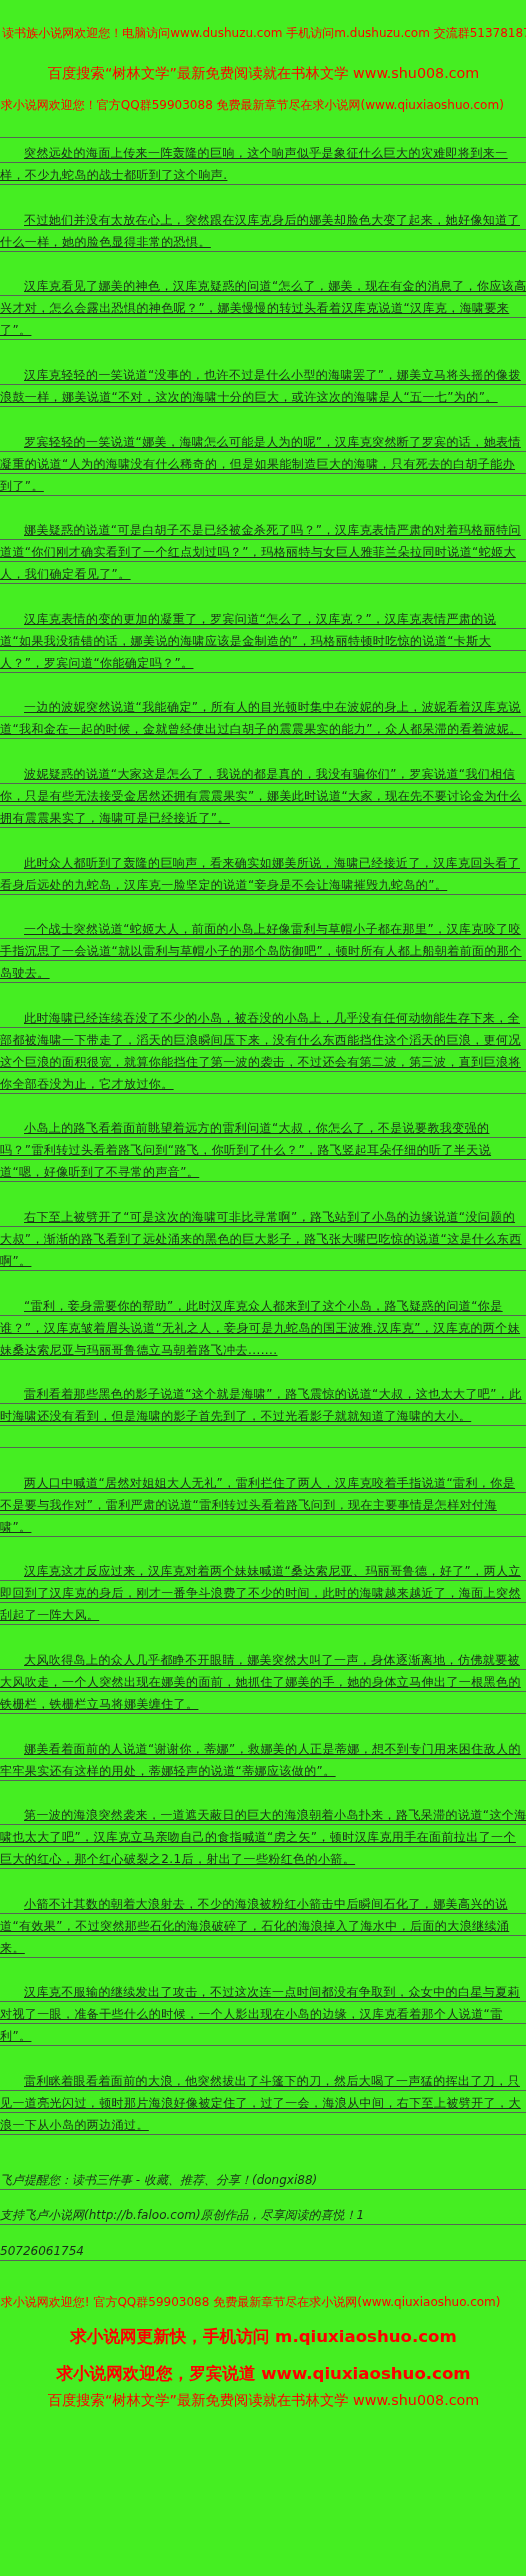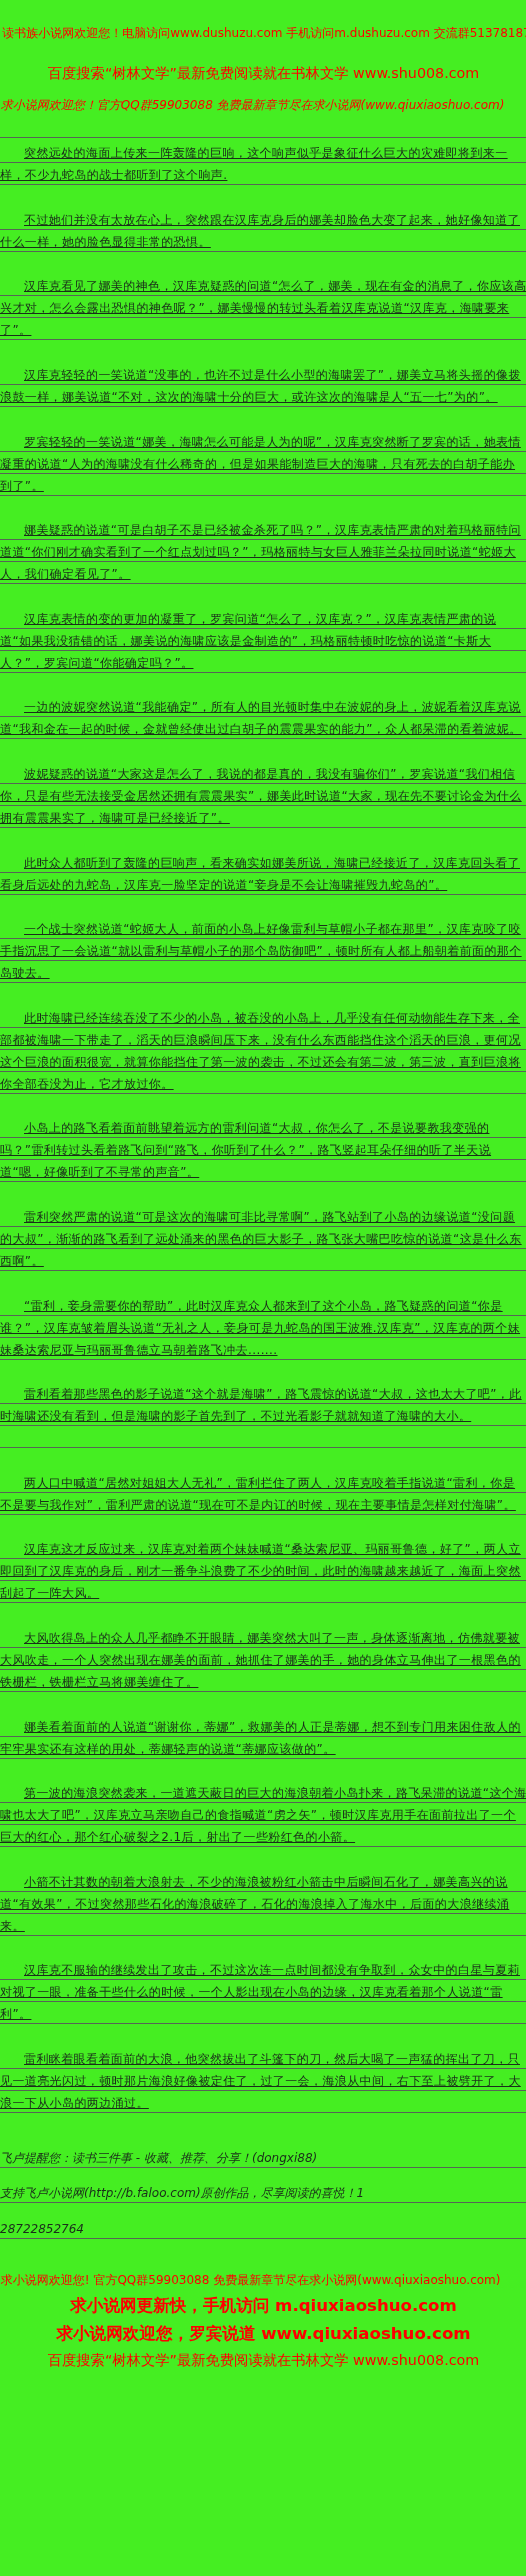--- a/index.html
+++ b/index.html
@@ -9,21 +9,21 @@
     background: #45ee22;
     font-family: "DejaVu Sans", "Liberation Sans", sans-serif;
     -webkit-font-smoothing: none;
   }
   .page { width: 527px; overflow: hidden; }
 
   
   .promo { color: #fe0000; }
   .promo-line1 { font-size: 12px; line-height: 15px; margin: 25.6px 0 0 2.3px; white-space: nowrap; }
   .promo-line2 { font-size: 14.3px; line-height: 16.6px; margin: 24px 0 0 0; text-align: center; }
-  .promo-line3 { font-size: 12px; line-height: 15px; margin: 16.6px 0 0 0.8px; white-space: nowrap; font-style: italic; }
+  .promo-line3 { font-size: 12px; line-height: 15px; margin: 16.6px 0 0 0.8px; white-space: nowrap; }
 
   
   .content { margin-top: 4.5px; }
   .rule-row {
     height: 22px;
     background-image: repeating-linear-gradient(to bottom,
       transparent 0, transparent 20.3px, #566556 20.3px, #566556 21px, transparent 21px, transparent 22px);
     margin-bottom: 3px;
   }
   .para {
@@ -49,21 +49,21 @@
     font-style: italic;
   }
   .notice.first { margin-top: 33px; }
   .notice.code-line { margin-bottom: 0; }
 
   
   .footer { margin-top: 33px; }
   .footer-line1 { font-size: 12px; line-height: 15px; margin: 0 0 0 0.8px; white-space: nowrap; }
   .footer-line2, .footer-line3 {
     font-size: 16.6px; font-weight: bold; line-height: 19.6px;
-    text-align: center; margin-top: 8px;
+    text-align: center; margin-top: 17px;
   }
   .footer-line4 { font-size: 14.3px; line-height: 16.6px; text-align: center; margin: 9px 0 7.5px 0; }
 </style>
 </head>
 <body>
 
 <div class="page">
 
   <div class="promo promo-line1">读书族小说网欢迎您！电脑访问www.dushuzu.com 手机访问m.dushuzu.com 交流群513781872</div>
   <div class="promo promo-line2">百度搜索“树林文学”最新免费阅读就在书林文学 www.shu008.com</div>
@@ -77,35 +77,35 @@
     <div class="para">汉库克轻轻的一笑说道“没事的，也许不过是什么小型的海啸罢了”，娜美立马将头摇的像拨浪鼓一样，娜美说道“不对，这次的海啸十分的巨大，或许这次的海啸是人“五一七”为的”。</div>
     <div class="para">罗宾轻轻的一笑说道“娜美，海啸怎么可能是人为的呢”，汉库克突然断了罗宾的话，她表情凝重的说道“人为的海啸没有什么稀奇的，但是如果能制造巨大的海啸，只有死去的白胡子能办到了”。</div>
     <div class="para">娜美疑惑的说道“可是白胡子不是已经被金杀死了吗？”，汉库克表情严肃的对着玛格丽特问道道“你们刚才确实看到了一个红点划过吗？”，玛格丽特与女巨人雅菲兰朵拉同时说道“蛇姬大人，我们确定看见了”。</div>
     <div class="para">汉库克表情的变的更加的凝重了，罗宾问道“怎么了，汉库克？”，汉库克表情严肃的说道“如果我没猜错的话，娜美说的海啸应该是金制造的”，玛格丽特顿时吃惊的说道“卡斯大人？”，罗宾问道“你能确定吗？”。</div>
     <div class="para">一边的波妮突然说道“我能确定”，所有人的目光顿时集中在波妮的身上，波妮看着汉库克说道“我和金在一起的时候，金就曾经使出过白胡子的震震果实的能力”，众人都呆滞的看着波妮。</div>
     <div class="para">波妮疑惑的说道“大家这是怎么了，我说的都是真的，我没有骗你们”，罗宾说道“我们相信你，只是有些无法接受金居然还拥有震震果实”，娜美此时说道“大家，现在先不要讨论金为什么拥有震震果实了，海啸可是已经接近了”。</div>
     <div class="para">此时众人都听到了轰隆的巨响声，看来确实如娜美所说，海啸已经接近了，汉库克回头看了看身后远处的九蛇岛，汉库克一脸坚定的说道“妾身是不会让海啸摧毁九蛇岛的”。</div>
     <div class="para">一个战士突然说道“蛇姬大人，前面的小岛上好像雷利与草帽小子都在那里”，汉库克咬了咬手指沉思了一会说道“就以雷利与草帽小子的那个岛防御吧”，顿时所有人都上船朝着前面的那个岛驶去。</div>
     <div class="para">此时海啸已经连续吞没了不少的小岛，被吞没的小岛上，几乎没有任何动物能生存下来，全部都被海啸一下带走了，滔天的巨浪瞬间压下来，没有什么东西能挡住这个滔天的巨浪，更何况这个巨浪的面积很宽，就算你能挡住了第一波的袭击，不过还会有第二波，第三波，直到巨浪将你全部吞没为止，它才放过你。</div>
     <div class="para">小岛上的路飞看着面前眺望着远方的雷利问道“大叔，你怎么了，不是说要教我变强的吗？”雷利转过头看着路飞问到“路飞，你听到了什么？”，路飞竖起耳朵仔细的听了半天说道“嗯，好像听到了不寻常的声音”。</div>
-    <div class="para">雷利突然严肃的说道“可是这次的海啸可非比寻常啊”，路飞站到了小岛的边缘说道“没问题的大叔”，渐渐的路飞看到了远处涌来的黑色的巨大影子，路飞张大嘴巴吃惊的说道“这是什么东西啊”。</div>
+    <div class="para">右下至上被劈开了“可是这次的海啸可非比寻常啊”，路飞站到了小岛的边缘说道“没问题的大叔”，渐渐的路飞看到了远处涌来的黑色的巨大影子，路飞张大嘴巴吃惊的说道“这是什么东西啊”。</div>
     <div class="para">“雷利，妾身需要你的帮助”，此时汉库克众人都来到了这个小岛，路飞疑惑的问道“你是谁？”，汉库克皱着眉头说道“无礼之人，妾身可是九蛇岛的国王波雅.汉库克”，汉库克的两个妹妹桑达索尼亚与玛丽哥鲁德立马朝着路飞冲去.......</div>
     <div class="para pad-extra">雷利看着那些黑色的影子说道“这个就是海啸”，路飞震惊的说道“大叔，这也太大了吧”，此时海啸还没有看到，但是海啸的影子首先到了，不过光看影子就就知道了海啸的大小。</div>
-    <div class="para">两人口中喊道“居然对姐姐大人无礼”，雷利拦住了两人，汉库克咬着手指说道“雷利，你是不是要与我作对”，雷利严肃的说道“现在可不是内讧的时候，现在主要事情是怎样对付海啸”。</div>
+    <div class="para">两人口中喊道“居然对姐姐大人无礼”，雷利拦住了两人，汉库克咬着手指说道“雷利，你是不是要与我作对”，雷利严肃的说道“雷利转过头看着路飞问到，现在主要事情是怎样对付海啸”。</div>
     <div class="para">汉库克这才反应过来，汉库克对着两个妹妹喊道“桑达索尼亚、玛丽哥鲁德，好了”，两人立即回到了汉库克的身后，刚才一番争斗浪费了不少的时间，此时的海啸越来越近了，海面上突然刮起了一阵大风。</div>
     <div class="para">大风吹得岛上的众人几乎都睁不开眼睛，娜美突然大叫了一声，身体逐渐离地，仿佛就要被大风吹走，一个人突然出现在娜美的面前，她抓住了娜美的手，她的身体立马伸出了一根黑色的铁栅栏，铁栅栏立马将娜美缠住了。</div>
     <div class="para">娜美看着面前的人说道“谢谢你，蒂娜”，救娜美的人正是蒂娜，想不到专门用来困住敌人的牢牢果实还有这样的用处，蒂娜轻声的说道“蒂娜应该做的”。</div>
     <div class="para">第一波的海浪突然袭来，一道遮天蔽日的巨大的海浪朝着小岛扑来，路飞呆滞的说道“这个海啸也太大了吧”，汉库克立马亲吻自己的食指喊道“虏之矢”，顿时汉库克用手在面前拉出了一个巨大的红心，那个红心破裂之2.1后，射出了一些粉红色的小箭。</div>
     <div class="para">小箭不计其数的朝着大浪射去，不少的海浪被粉红小箭击中后瞬间石化了，娜美高兴的说道“有效果”，不过突然那些石化的海浪破碎了，石化的海浪掉入了海水中，后面的大浪继续涌来。</div>
     <div class="para">汉库克不服输的继续发出了攻击，不过这次连一点时间都没有争取到，众女中的白星与夏莉对视了一眼，准备干些什么的时候，一个人影出现在小岛的边缘，汉库克看着那个人说道“雷利”。</div>
     <div class="para">雷利眯着眼看着面前的大浪，他突然拔出了斗篷下的刀，然后大喝了一声猛的挥出了刀，只见一道亮光闪过，顿时那片海浪好像被定住了，过了一会，海浪从中间，右下至上被劈开了，大浪一下从小岛的两边涌过。</div>
 
     <div class="notice first">飞卢提醒您：读书三件事 - 收藏、推荐、分享！(dongxi88)</div>
     <div class="notice">支持飞卢小说网(http://b.faloo.com)原创作品，尽享阅读的喜悦！1</div>
-    <div class="notice code-line">28722852764</div>
+    <div class="notice code-line">50726061754</div>
   </div>
 
   <div class="footer">
     <div class="promo footer-line1">求小说网欢迎您! 官方QQ群59903088 免费最新章节尽在求小说网(www.qiuxiaoshuo.com)</div>
     <div class="promo footer-line2">求小说网更新快，手机访问 m.qiuxiaoshuo.com</div>
     <div class="promo footer-line3">求小说网欢迎您，罗宾说道 www.qiuxiaoshuo.com</div>
     <div class="promo footer-line4">百度搜索“树林文学”最新免费阅读就在书林文学 www.shu008.com</div>
   </div>
 
 </div>

